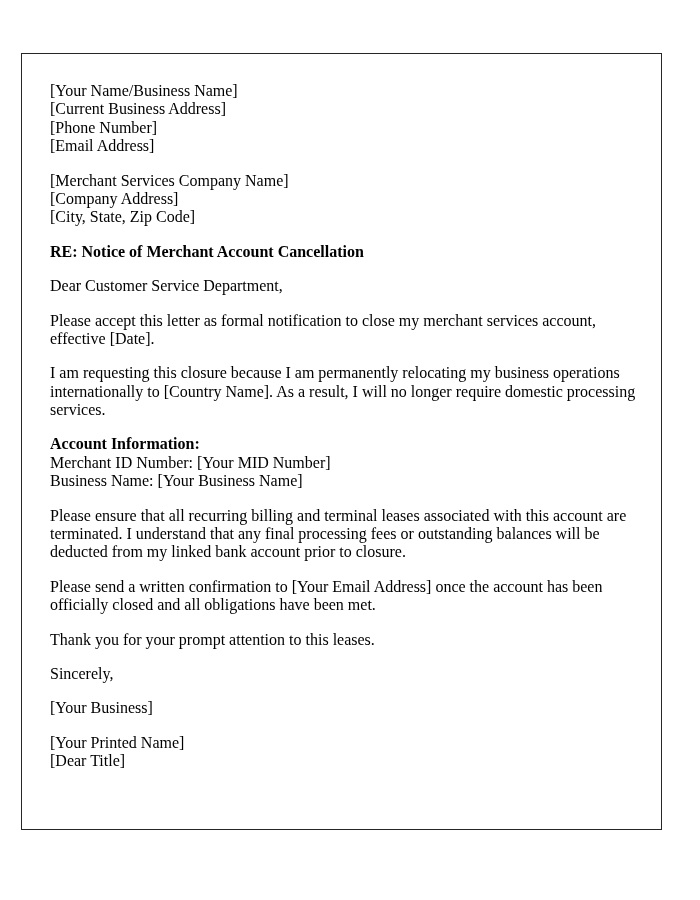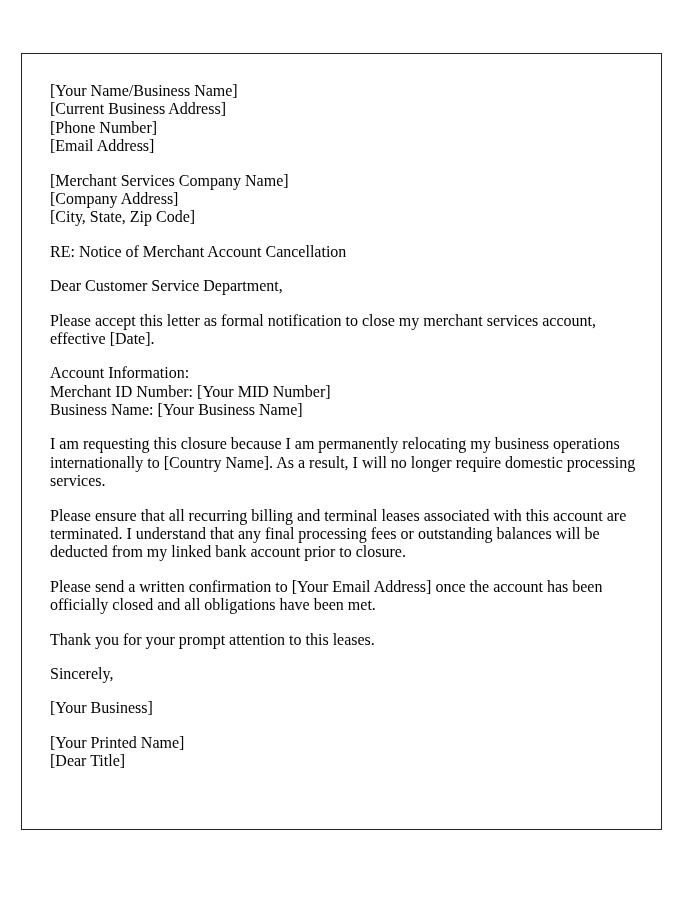--- a/index.html
+++ b/index.html
@@ -28,21 +28,21 @@
     overflow: hidden;
     margin-top: 32px;
   }
   .letter-box p {
     margin: 16px 0;
     font-size: 16px;
     line-height: 1.15;
     white-space: pre-line;
   }
   .bold {
-    font-weight: normal;
+    font-weight: bold;
   }
   .block-span {
     display: block;
     white-space: pre-line;
   }
 </style>
 </head>
 <body>
 
 <div class="page">
@@ -57,24 +57,24 @@
     <p>[Merchant Services Company Name]
 [Company Address]
 [City, State, Zip Code]</p>
 
     <p class="bold">RE: Notice of Merchant Account Cancellation</p>
 
     <p>Dear Customer Service Department,</p>
 
     <p>Please accept this letter as formal notification to close my merchant services account, effective [Date].</p>
 
+    <p>I am requesting this closure because I am permanently relocating my business operations internationally to [Country Name]. As a result, I will no longer require domestic processing services.</p>
+
     <p><span class="bold block-span">Account Information:</span><span class="block-span">Merchant ID Number: [Your MID Number]
 Business Name: [Your Business Name]</span></p>
-
-    <p>I am requesting this closure because I am permanently relocating my business operations internationally to [Country Name]. As a result, I will no longer require domestic processing services.</p>
 
     <p>Please ensure that all recurring billing and terminal leases associated with this account are terminated. I understand that any final processing fees or outstanding balances will be deducted from my linked bank account prior to closure.</p>
 
     <p>Please send a written confirmation to [Your Email Address] once the account has been officially closed and all obligations have been met.</p>
 
     <p>Thank you for your prompt attention to this leases.</p>
 
     <p>Sincerely,</p>
 
     <p>[Your Business]</p>

